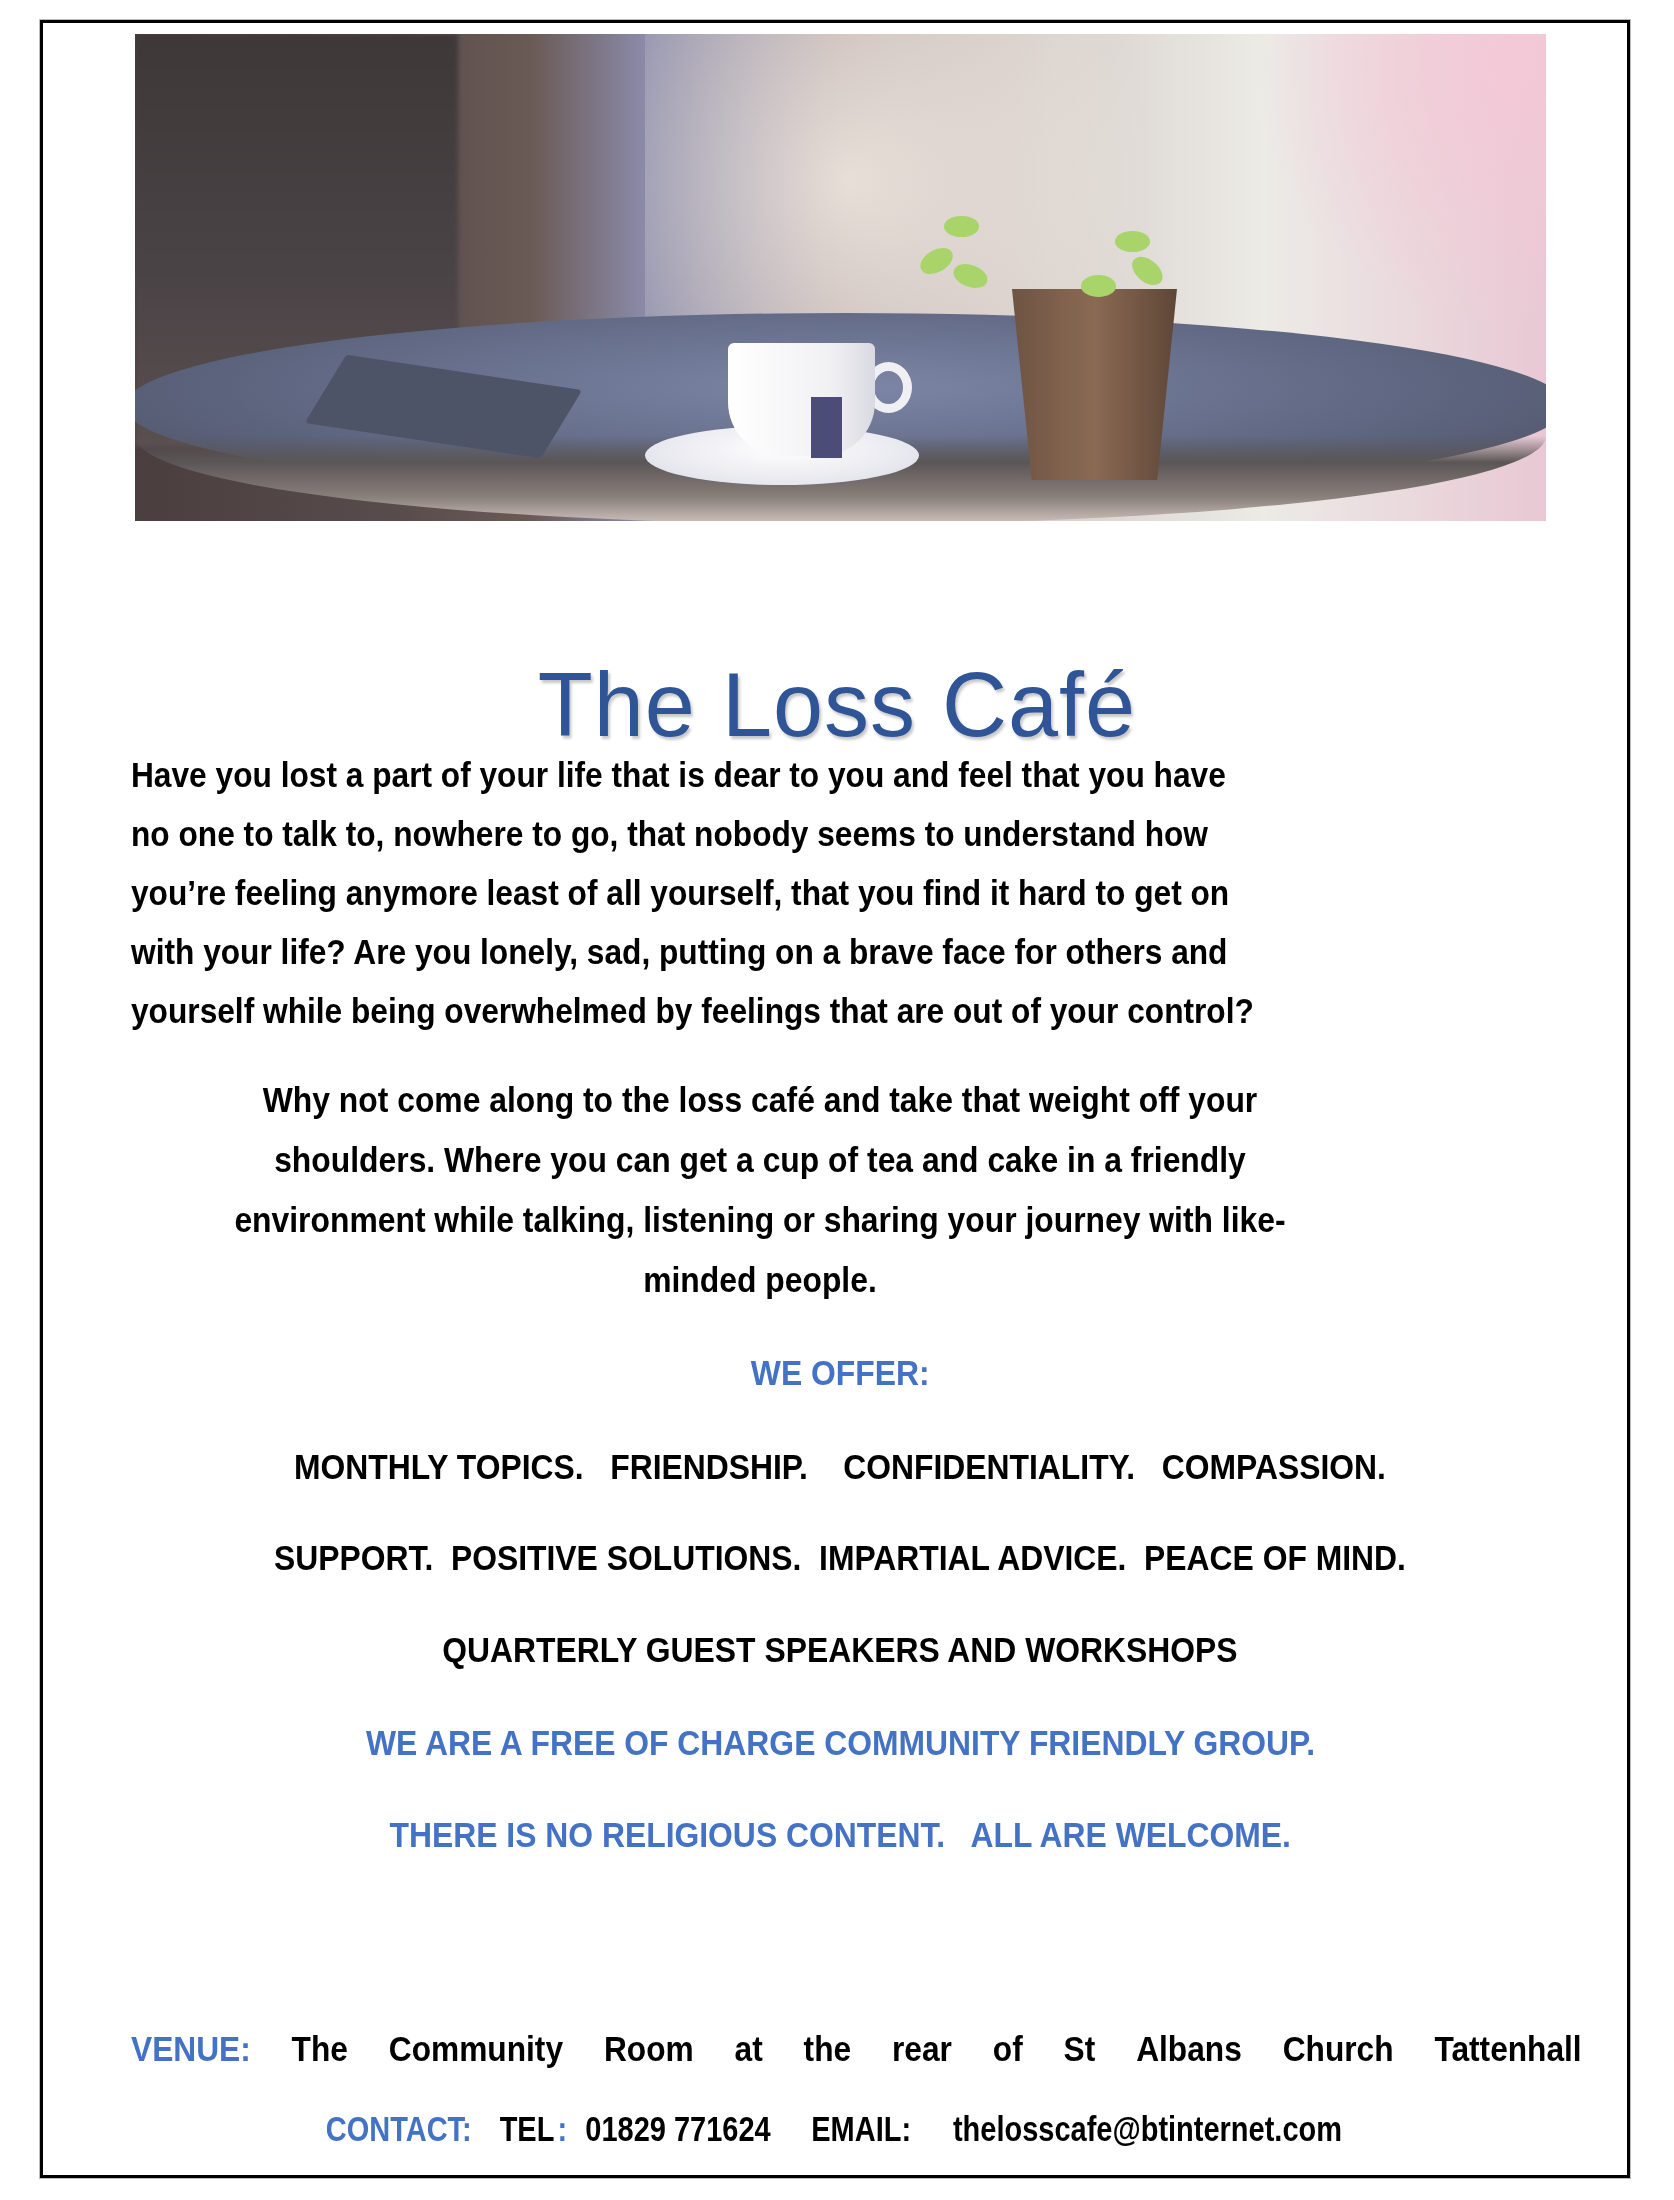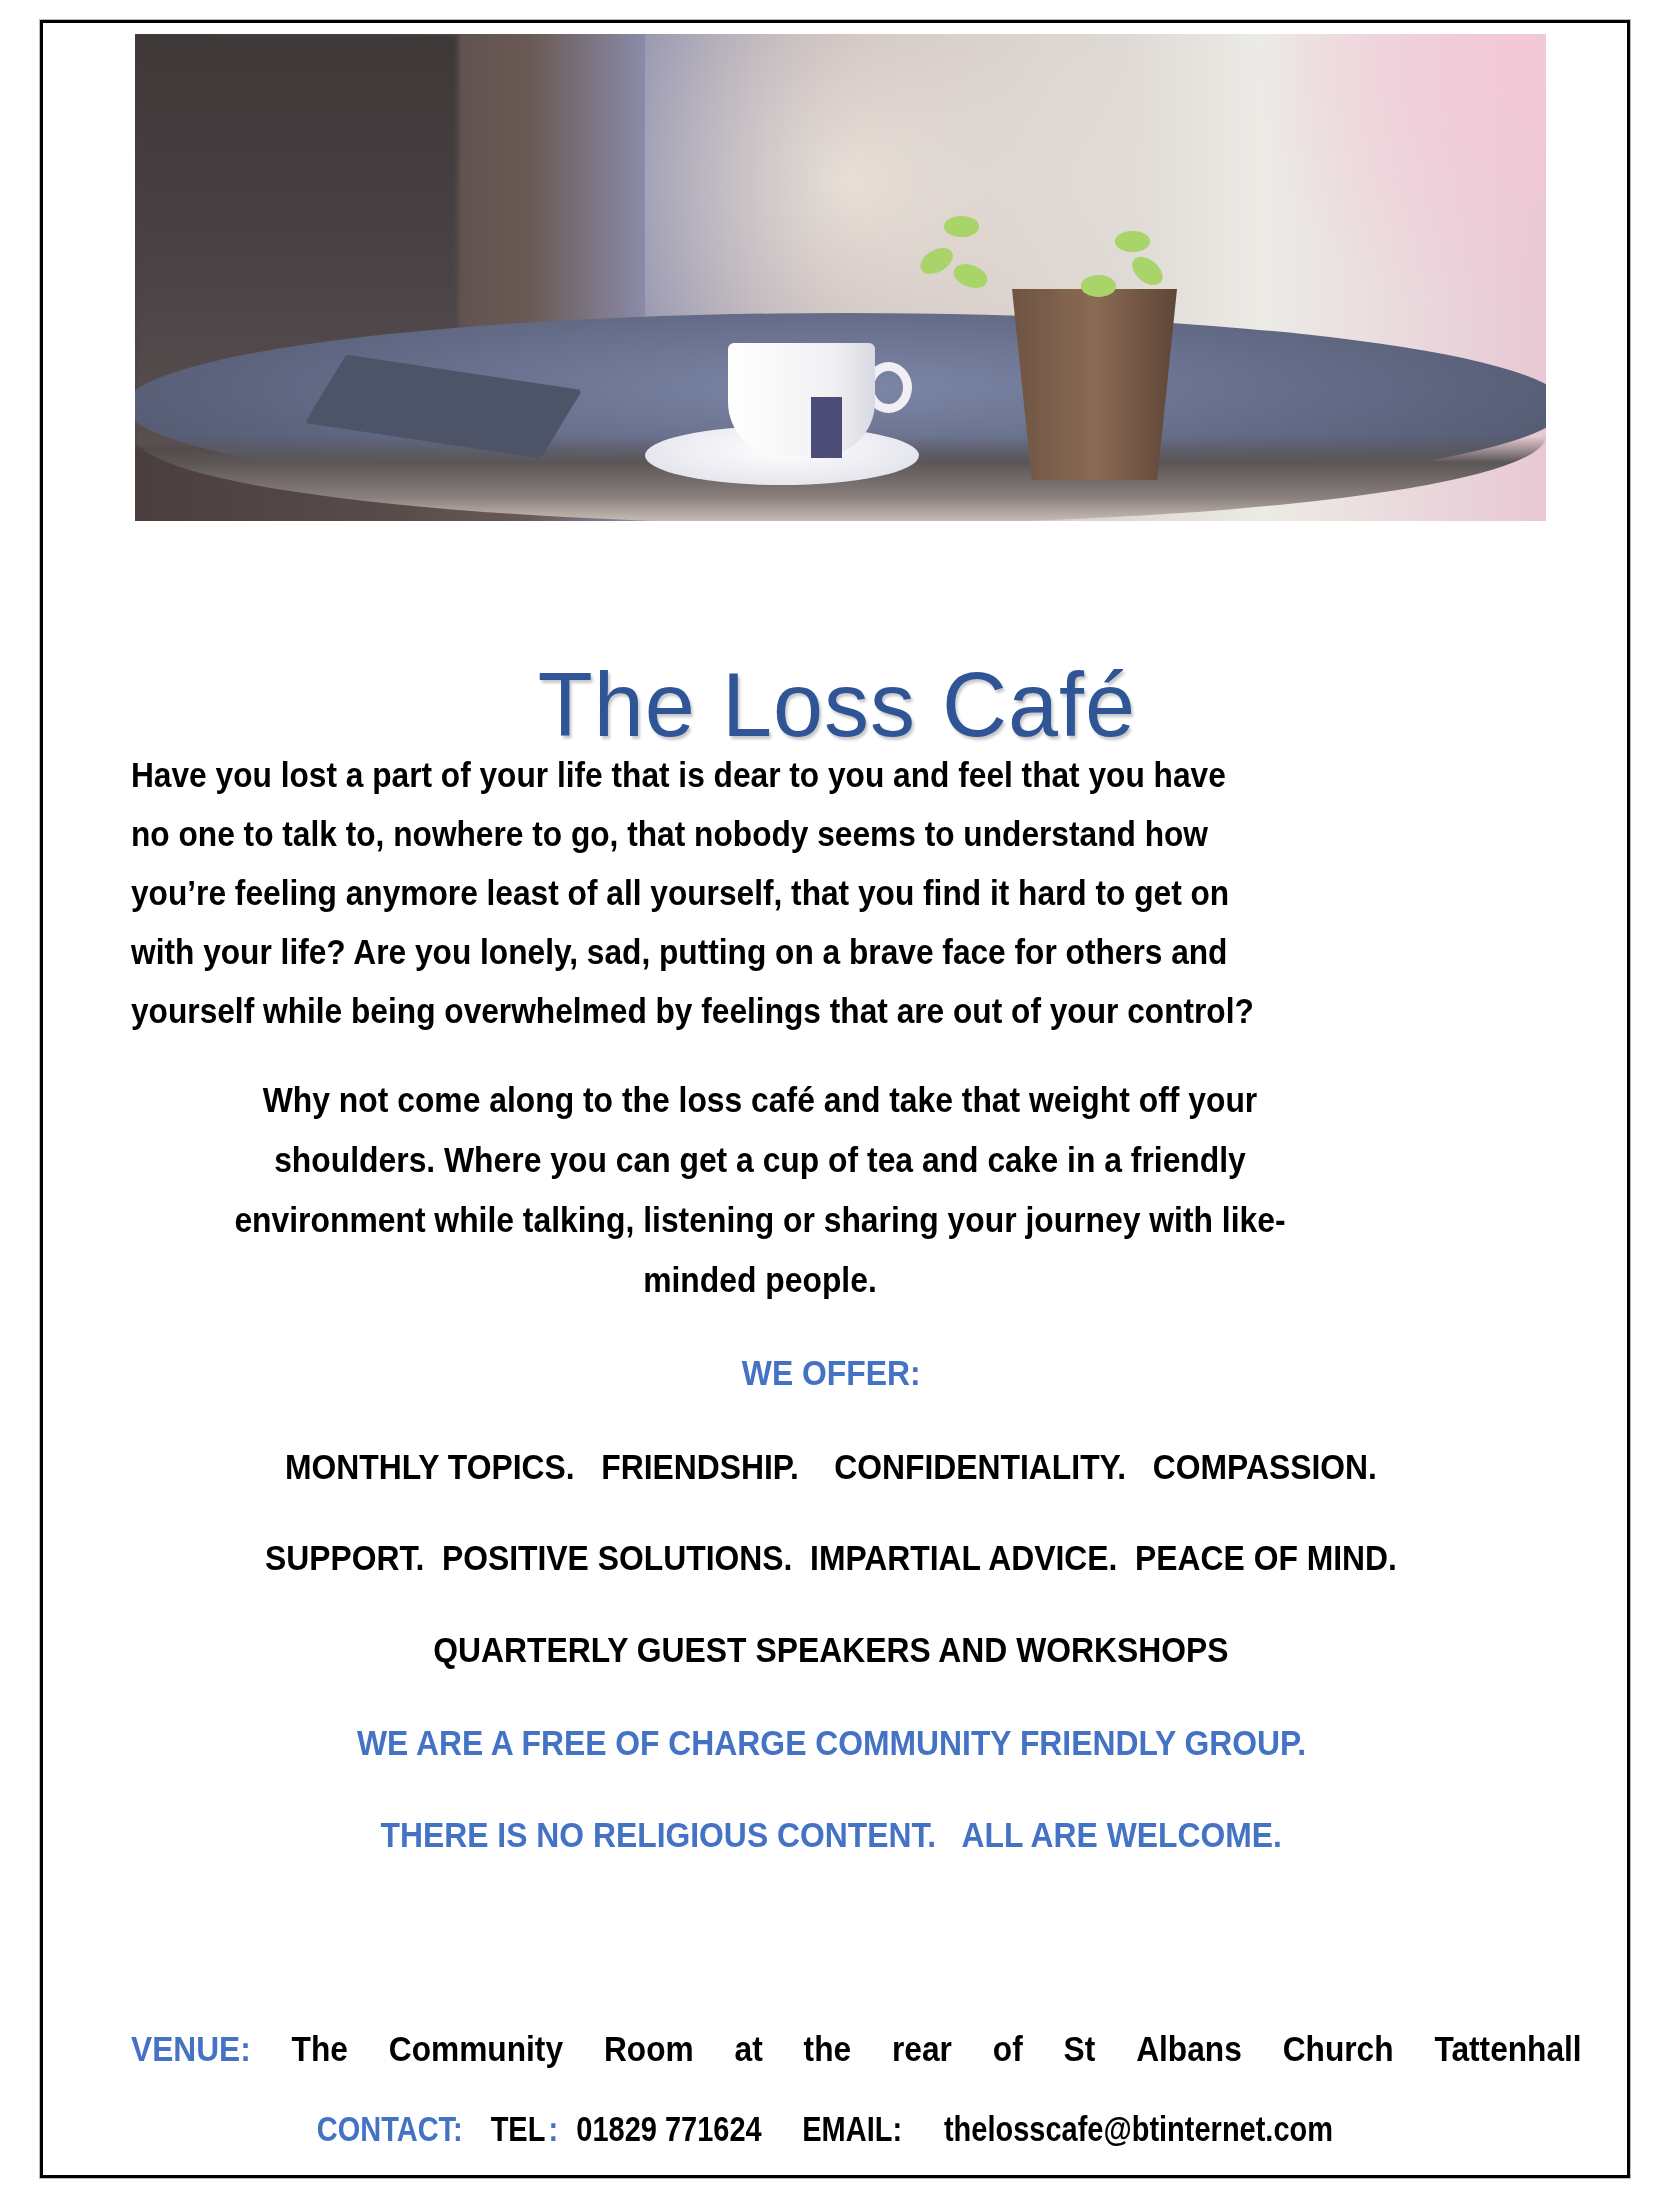--- a/index.html
+++ b/index.html
@@ -32,21 +32,21 @@
            background: linear-gradient(90deg,#6e5443,#8b6a53 50%,#5e4637); clip-path: polygon(0 0,100% 0,88% 100%,12% 100%); }
   .photo .plant { position:absolute; left:784px; top:172px; width:255px; height:98px; }
   .photo .leaf { position:absolute; width:35px; height:21.6px; background:#a8d46a; border-radius:50%; }
   .title { position:absolute; left:0; width:1674px; top:600px; text-align:center;
            color:#2f5597; font-size:90px; font-weight:normal; letter-spacing:1px;
            text-shadow: 2px 2.9px 2.9px rgba(0,0,0,.22); line-height:1; }
   .para1 { position:absolute; left:131px; top:745px; width:1451px; font-weight:bold; font-size:35px;
            line-height:59px; transform-origin: 0 0; transform: scaleX(.905); width:1603px; }
   .para2 { position:absolute; left:0; top:1070px; width:1520px; text-align:center; font-weight:bold; font-size:35px; line-height:60px; }
   .para2 .ln { display:block; transform: scaleX(.91); }
-  .center-line { position:absolute; left:0; width:1662px; text-align:center; font-weight:bold; font-size:35px; line-height:43px; }
+  .center-line { position:absolute; left:9px; width:1662px; text-align:center; font-weight:bold; font-size:35px; line-height:43px; }
   .center-line span { display:inline-block; transform: scaleX(.91); white-space:pre; }
   .blue { color:#4472c4; }
   .venue { position:absolute; left:131px; top:1899px; font-weight:bold; font-size:35px; line-height:60px; white-space:pre; }
   .venue .ln { display:block; transform-origin: 0 0; transform: scaleX(.905); }
   .venue .j { display:flex; justify-content:space-between; width:1603px; }
 </style>
 </head>
 <body>
 
 <div class="frame"></div>

